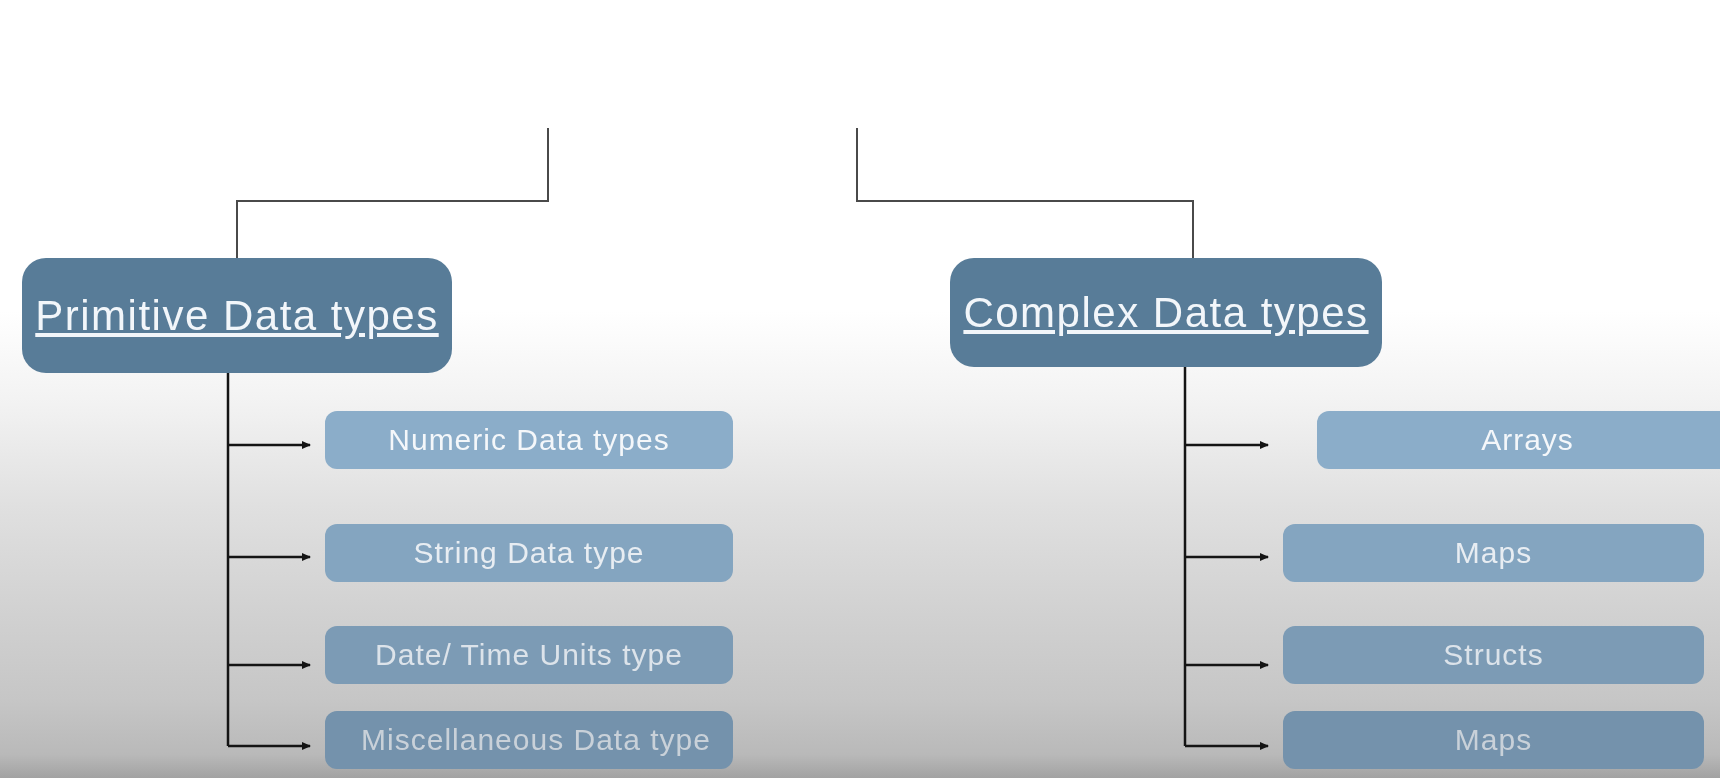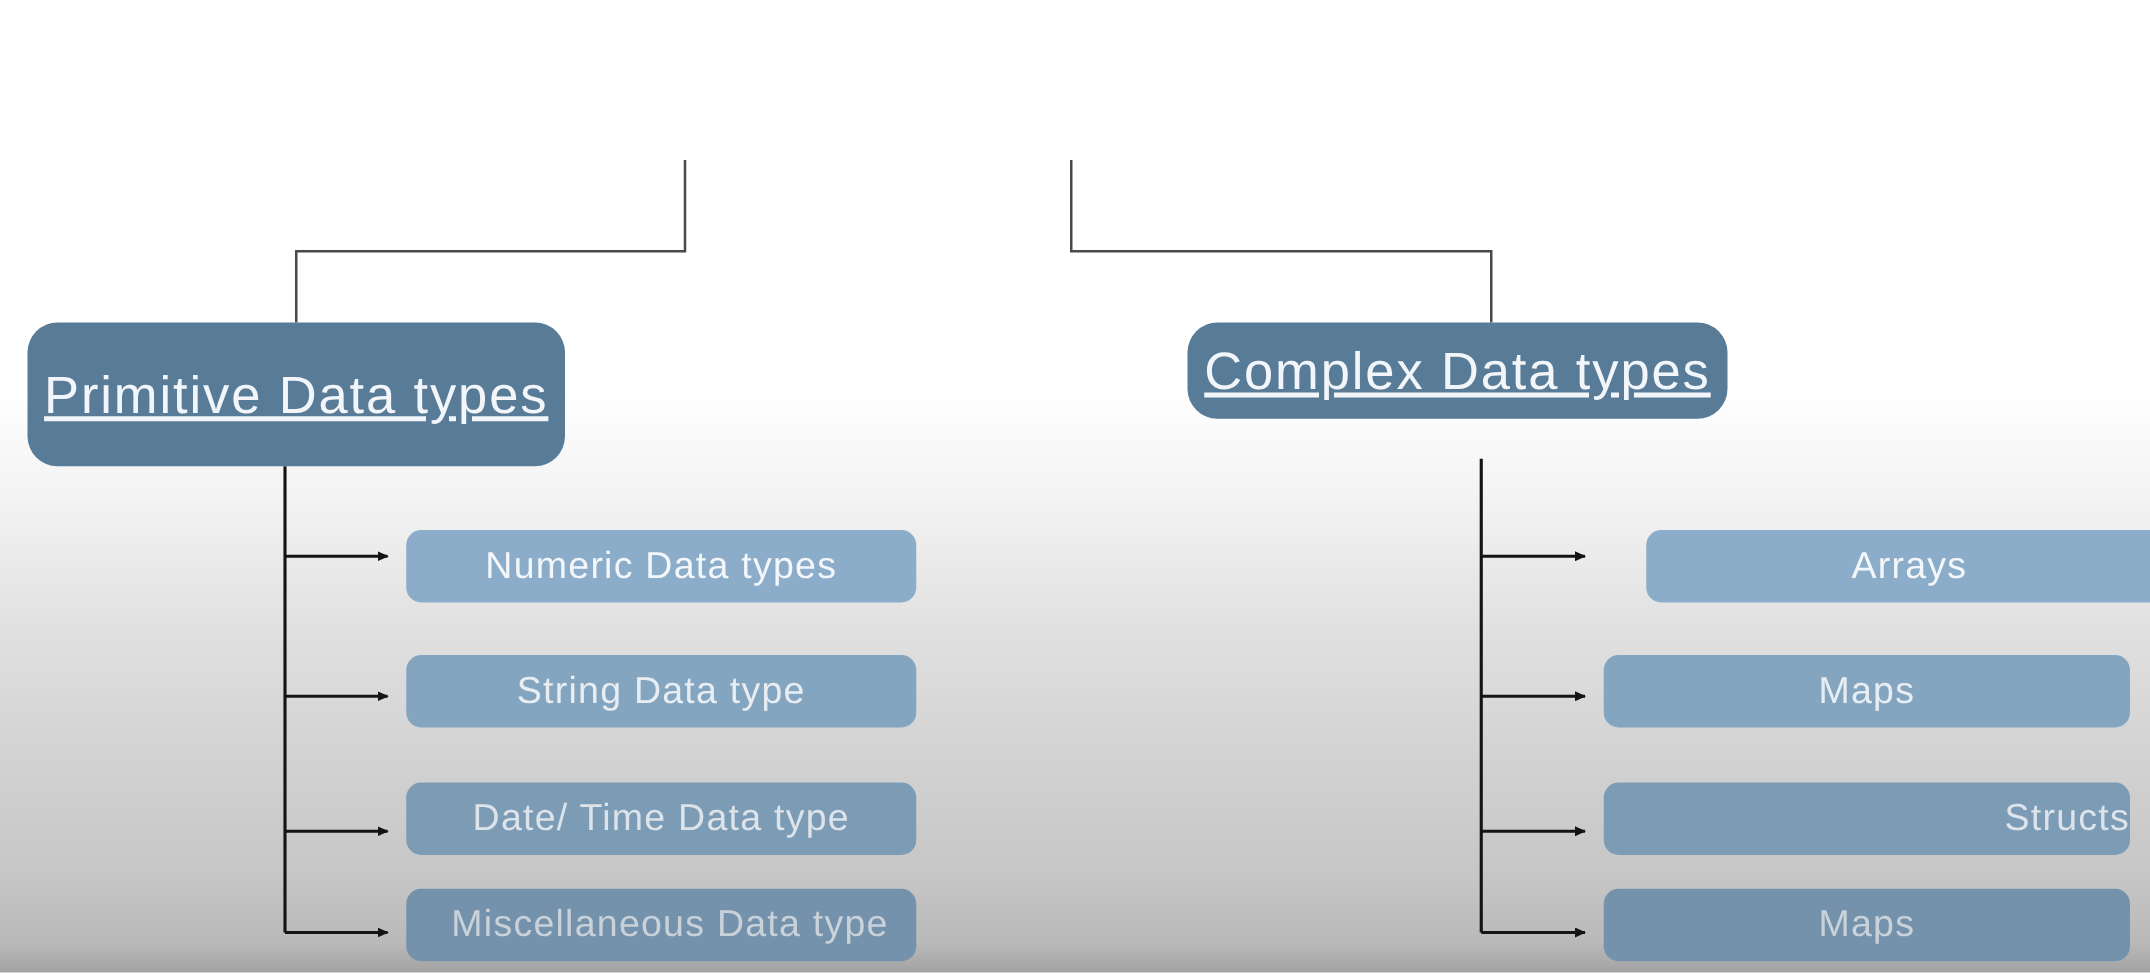--- a/index.html
+++ b/index.html
@@ -37,33 +37,33 @@
     letter-spacing: 2px;
   }
 
   .node-branch {
     border-radius: 24px;
     font-size: 42px;
     letter-spacing: 1.5px;
     text-decoration: underline;
   }
   .node-branch.primitive { left: 22px;  top: 258px; width: 430px; height: 115px; }
-  .node-branch.complex   { left: 950px; top: 258px; width: 432px; height: 77px; }
+  .node-branch.complex   { left: 950px; top: 258px; width: 432px; height: 109px; }
 
   .node-child {
     border-radius: 12px;
     font-size: 30px;
     letter-spacing: 1px;
     height: 58px;
   }
   .col-left  .node-child { left: 325px;  width: 408px; }
   .col-right .node-child { left: 1283px; width: 421px; }
 
   
-  .row-0 { top: 424px; }
+  .row-0 { top: 411px; }
   .row-1 { top: 524px; border-radius: 12px; }
   .row-2 { top: 626px; }
   .row-3 { top: 711px; }
 </style>
 </head>
 <body>
 
 <div class="canvas">
 
   <svg class="links" viewBox="0 0 1720 778" xmlns="http://www.w3.org/2000/svg">
@@ -105,35 +105,35 @@
   </div>
 
   <div class="col-left">
     <div class="node node-child row-0" style="background-color: rgb(139, 173, 201);">
       <span style="color: rgb(244, 247, 250);">Numeric Data types</span>
     </div>
     <div class="node node-child row-1" style="background-color: rgb(132, 165, 192);">
       <span style="color: rgb(232, 237, 242);">String Data type</span>
     </div>
     <div class="node node-child row-2" style="background-color: rgb(124, 155, 181);">
-      <span style="color: rgb(220, 227, 234);">Date/ Time Data type</span>
+      <span style="color: rgb(220, 227, 234);">Date/ Time Units type</span>
     </div>
     <div class="node node-child row-3" style="background-color: rgb(116, 146, 172); padding-left: 14px;">
       <span style="color: rgb(201, 209, 217);">Miscellaneous Data type</span>
     </div>
   </div>
 
   <div class="col-right">
     <div class="node node-child row-0" style="background-color: rgb(139, 173, 201); margin-left: 34px;">
       <span style="color: rgb(244, 247, 250);">Arrays</span>
     </div>
     <div class="node node-child row-1" style="background-color: rgb(132, 165, 192);">
       <span style="color: rgb(232, 237, 242);">Maps</span>
     </div>
-    <div class="node node-child row-2" style="background-color: rgb(124, 155, 181); justify-content: flex-end;">
+    <div class="node node-child row-2" style="background-color: rgb(124, 155, 181);">
       <span style="color: rgb(220, 227, 234);">Structs</span>
     </div>
     <div class="node node-child row-3" style="background-color: rgb(116, 146, 172);">
       <span style="color: rgb(201, 209, 217);">Maps</span>
     </div>
   </div>
 
 </div>
 
 </body></html>

